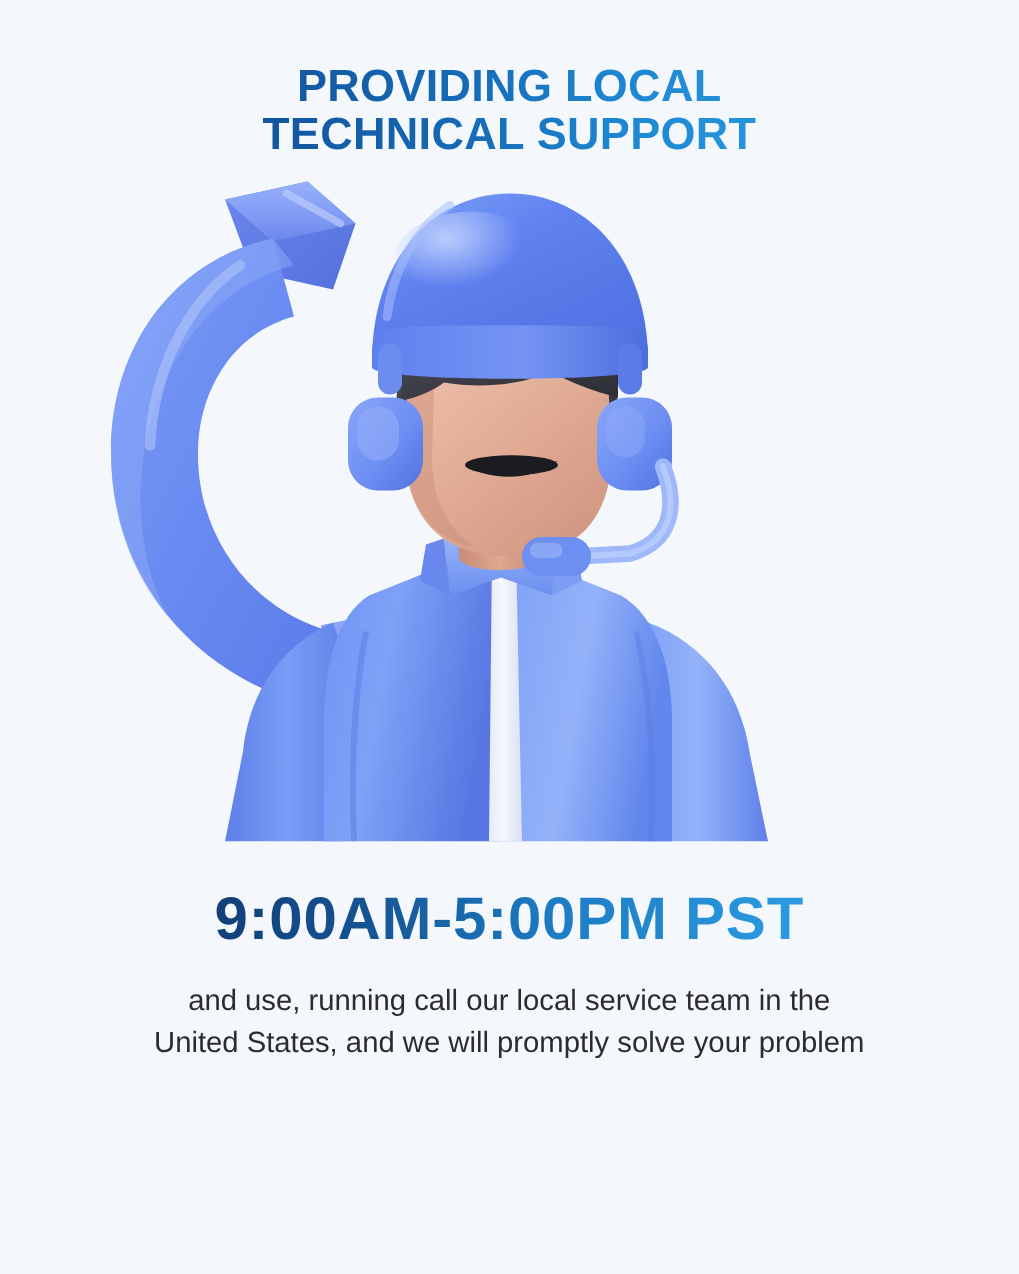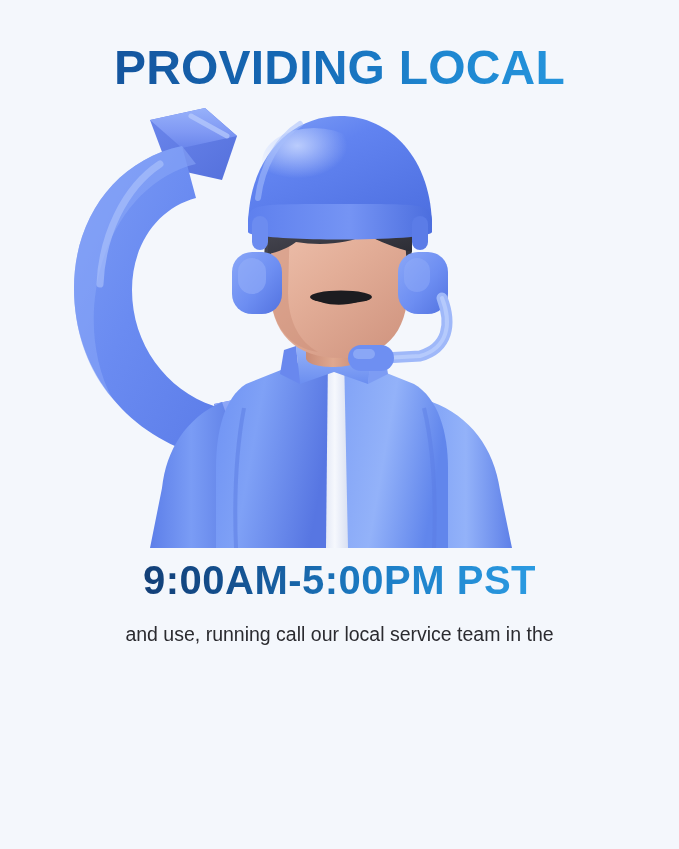--- a/index.html
+++ b/index.html
@@ -16,21 +16,21 @@
     background:#F4F7FC;
     display:flex;
     flex-direction:column;
     align-items:center;
   }
 
   
   .headline {
     margin-top:42px;
     text-align:center;
-    font-size:48px;
+    font-size:30px;
     font-weight:bold;
     line-height:1.08;
     letter-spacing:0.2px;
     -webkit-font-smoothing:antialiased;
   }
   .headline .ln {
     display:block;
     background:linear-gradient(90deg,#14559E 0%,#1568B4 38%,#1E86D0 72%,#2594DC 100%);
     -webkit-background-clip:text;
     background-clip:text;
@@ -43,21 +43,21 @@
     position:relative;
     width:679px;
     height:452px;
     margin-top:8px;
     overflow:hidden;
   }
   .illustration-wrap svg { display:block; }
 
   
   .hours {
-    margin-top:4px;
+    margin-top:24px;
     font-size:40px;
     font-weight:bold;
     letter-spacing:0.5px;
     text-align:center;
     background:linear-gradient(90deg,#133F77 0%,#14508F 22%,#1C7CC4 58%,#2B9BE2 100%);
     -webkit-background-clip:text;
     background-clip:text;
     color:transparent;
     -webkit-text-fill-color:transparent;
   }
@@ -73,20 +73,21 @@
   }
   .body-copy span { display:block; }
 </style>
 </head>
 <body>
 
 <div class="page">
 
   <h1 class="headline">
     <span class="ln">PROVIDING LOCAL</span>
+    <span class="ln">TECHNICAL SUPPORT</span>
   </h1>
 
   <div class="illustration-wrap">
     <svg width="679" height="452" viewBox="0 0 679 452" xmlns="http://www.w3.org/2000/svg" aria-hidden="true">
       <defs>
 
         <linearGradient id="gHandset" x1="0" y1="0" x2="1" y2="1">
           <stop offset="0%" stop-color="#7C9CF5"></stop>
           <stop offset="45%" stop-color="#6A8BF1"></stop>
           <stop offset="100%" stop-color="#5A7BE8"></stop>
@@ -305,15 +306,16 @@
         </g>
 
       </g>
     </svg>
   </div>
 
   <div class="hours">9:00AM-5:00PM PST</div>
 
   <p class="body-copy">
     <span>and use, running call our local service team in the</span>
+    <span>United States, and we will promptly solve your problem</span>
   </p>
 
 </div>
 
 </body></html>

